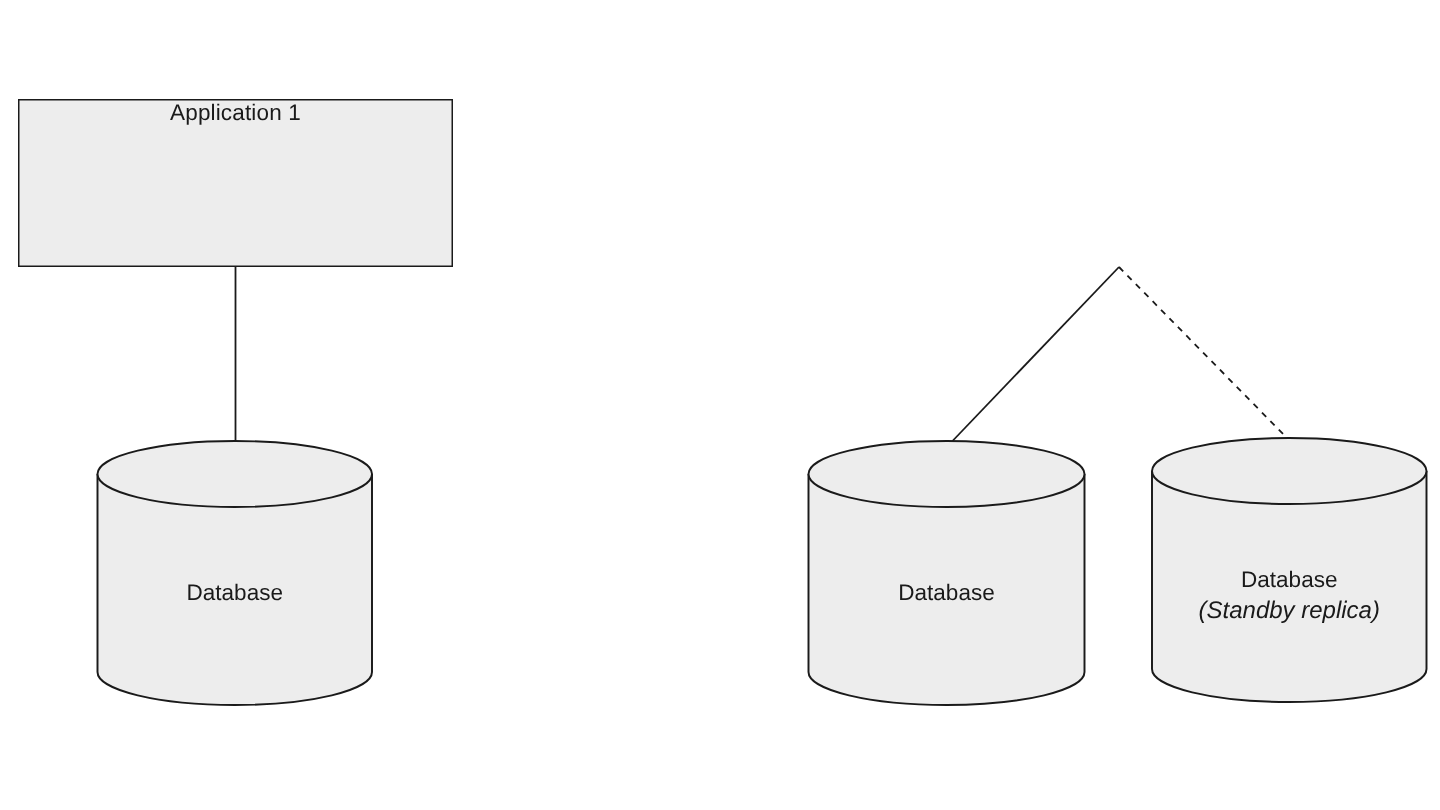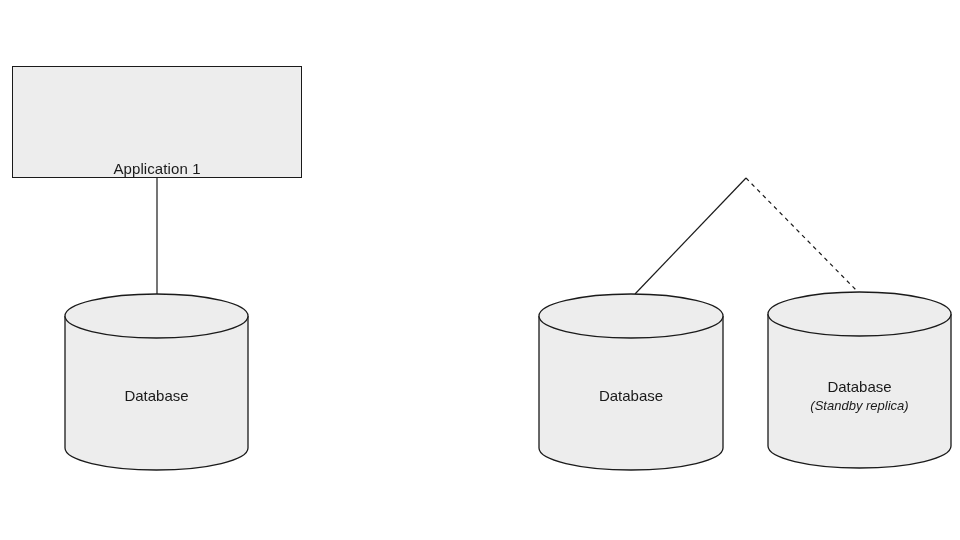--- a/index.html
+++ b/index.html
@@ -19,41 +19,41 @@
     position: absolute;
     inset: 0;
   }
   .app-box {
     position: absolute;
     width: 288px;
     height: 110px;
     background: #ededed;
     border: 1.6px solid #1a1a1a;
     display: flex;
-    align-items: flex-end;
+    align-items: flex-start;
     justify-content: center;
     box-sizing: content-box;
   }
   .app-box .label {
     font-size: 15px;
     color: #1a1a1a;
     letter-spacing: 0.1px;
   }
   .db-label {
     position: absolute;
     text-align: center;
     color: #1a1a1a;
     line-height: 1.25;
   }
   .db-label .main {
     font-size: 15px;
     display: block;
   }
   .db-label .sub {
-    font-size: 13px;
+    font-size: 16px;
     font-style: italic;
     display: block;
     margin-top: 1px;
   }
   #box-app1 { left: 12px; top: 66px; }
   #box-app2 { left: 601px; top: 66px; }
   #label-db1 { left: 65px;  top: 387px; width: 183px; }
   #label-db2 { left: 539px; top: 387px; width: 184px; }
   #label-db3 { left: 768px; top: 378px; width: 183px; }
 </style>

